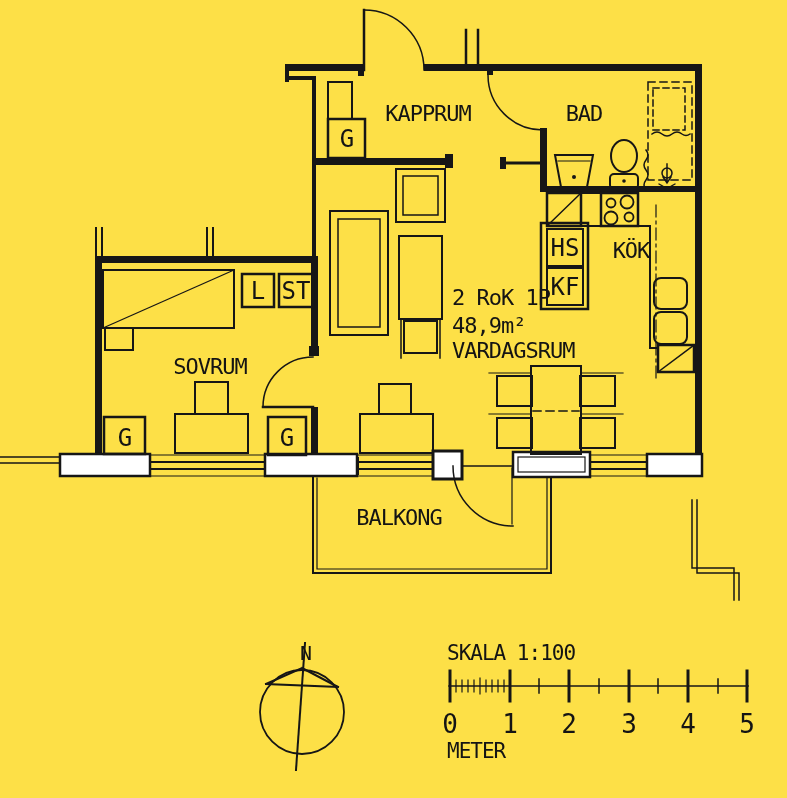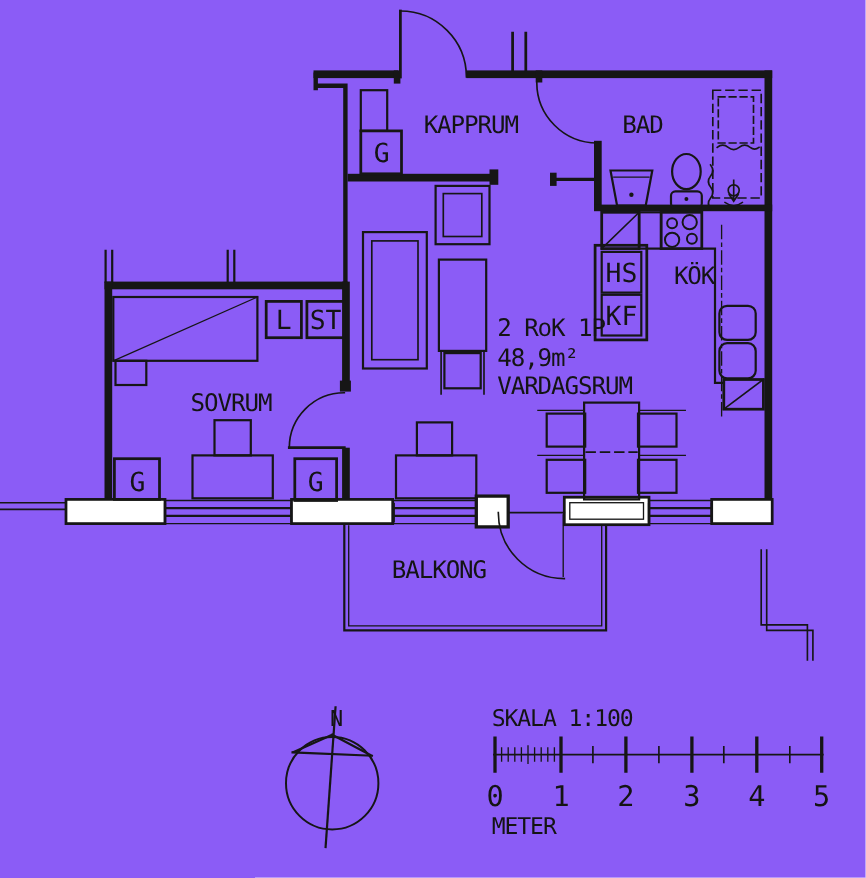--- a/index.html
+++ b/index.html
@@ -1,16 +1,16 @@
 <!DOCTYPE html>
 <html><head>
 <meta charset="utf-8">
 <style>
   html,body { margin:0; padding:0; background:#ffffff; }
-  #stage { position:relative; width:787px; height:798px; background:#8b5cf6; overflow:hidden; }
+  #stage { position:relative; width:787px; height:798px; background:#fde047; overflow:hidden; }
   svg { position:absolute; left:0; top:0; }
   
   .w  { fill:#161616; stroke:none; }
   
   .ln { stroke:#161616; fill:none; stroke-linecap:square; }
   .lnw{ stroke:#161616; fill:#ffffff; }
   .dot{ fill:#161616; stroke:none; }
   text { fill:#141414; font-family:"DejaVu Sans Mono","Liberation Mono",monospace; }
   .lbl     { font-size:22px; letter-spacing:-1px; }
   .box-lbl { font-size:24px; }

